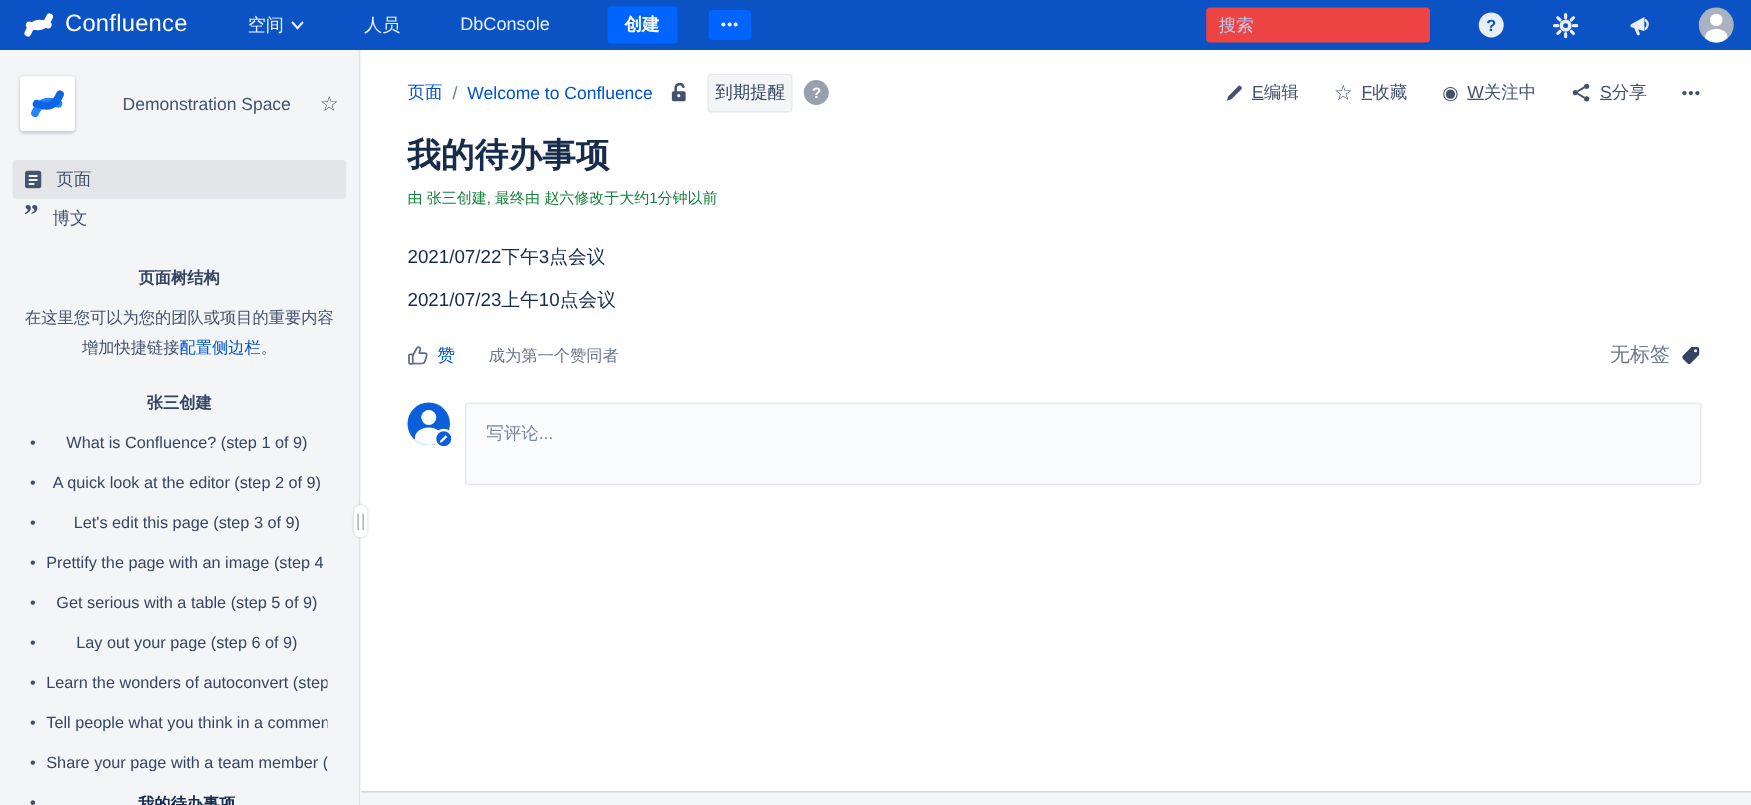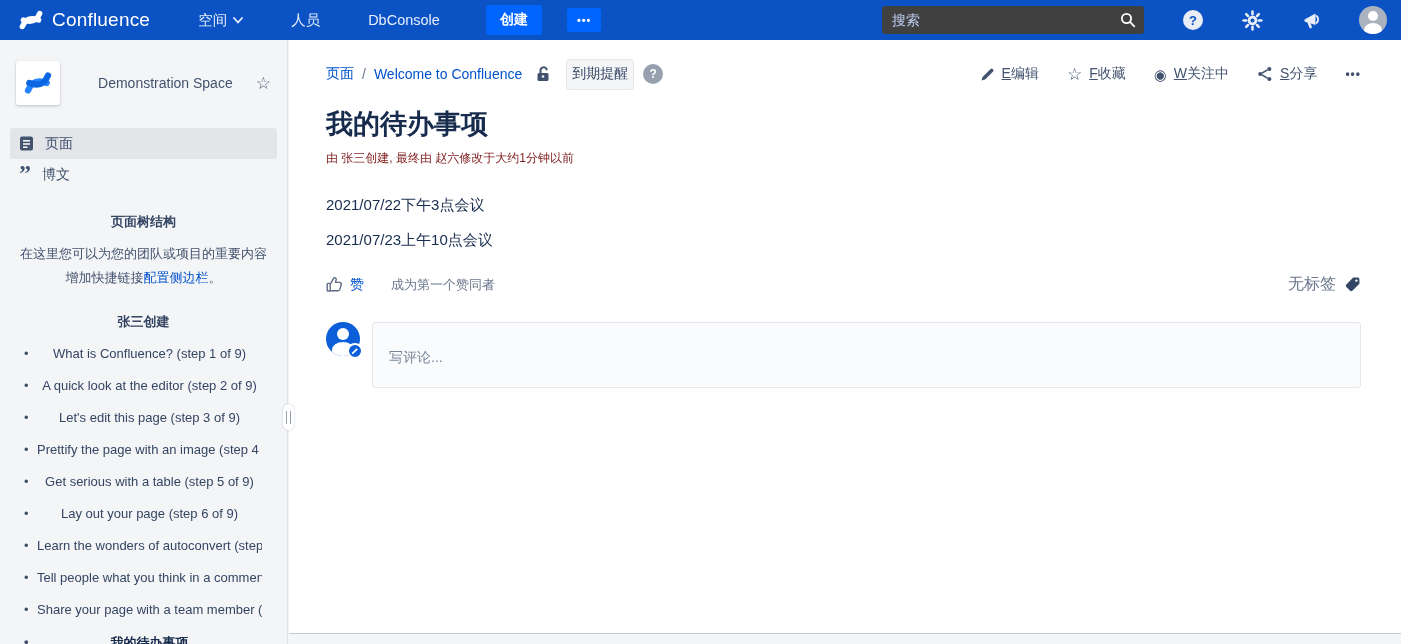--- a/index.html
+++ b/index.html
@@ -34,21 +34,21 @@
     font-size: 14px; font-weight: 700; cursor: pointer;
     font-family: "Liberation Sans", sans-serif;
   }
   .btn-navmore {
     margin-left: 5px; background: #0065FF; color: #fff;
     border: none; border-radius: 3px; padding: 6px 10px;
     font-size: 11px; font-weight: 700; letter-spacing: 1px; cursor: pointer;
   }
   .nav-spacer { flex: 1; }
   .searchbox {
-    width: 262px; height: 28px; background: #404040;
+    width: 179px; height: 28px; background: #ef4444;
     border-radius: 3px; display: flex; align-items: center; padding: 0 8px 0 10px;
   }
   .searchbox input {
     flex: 1; background: transparent; border: none; outline: none;
     color: #fff; font-size: 14px; font-family: "Liberation Sans", sans-serif;
   }
   .searchbox input::placeholder { color: #BCCFF0; opacity: 1; }
   .nav-iconbtn { margin-left: 19px; cursor: pointer; display: flex; align-items: center; }
   .help-circle {
     width: 20px; height: 20px; border-radius: 50%; background: #E9EDF5;
@@ -128,21 +128,21 @@
     background: #97A0AF; color: #fff; font-size: 12px; font-weight: 700;
     display: flex; align-items: center; justify-content: center; cursor: pointer;
   }
   .page-actions { display: flex; align-items: center; gap: 28px; }
   .action { display: flex; align-items: center; gap: 7px; font-size: 14px; color: #42526E; cursor: pointer; }
   .action .key { text-decoration: underline; }
   .action-more { font-size: 12px; font-weight: 700; letter-spacing: 1px; color: #42526E; cursor: pointer; }
   .eye-glyph { font-size: 15px; line-height: 1; color: #42526E; }
 
   .page-title { margin-top: 15px; font-size: 27px; font-weight: 600; color: #172B4D; }
-  .byline { margin-top: 8px; font-size: 12px; color: #7f1d1d; }
+  .byline { margin-top: 8px; font-size: 12px; color: #15803d; }
   .body-text { margin-top: 29px; }
   .body-text p { font-size: 15px; color: #172B4D; margin-bottom: 16px; }
 
   .like-row { margin-top: 24px; display: flex; align-items: center; justify-content: space-between; }
   .like-left { display: flex; align-items: center; }
   .like-link { margin-left: 7px; font-size: 14px; color: #0052CC; text-decoration: none; cursor: pointer; }
   .like-hint { margin-left: 27px; font-size: 13px; color: #6B778C; }
   .labels-right { display: flex; align-items: center; gap: 8px; }
   .labels-text { font-size: 16px; color: #6B778C; }
 
@@ -152,21 +152,21 @@
   .comment-avatar .head { position: absolute; left: 11px; top: 6px; width: 12px; height: 12px; border-radius: 50%; background: #fff; }
   .comment-avatar .bust { position: absolute; left: 6px; top: 20px; width: 22px; height: 16px; border-radius: 50% 50% 0 0; background: #fff; }
   .comment-avatar .badge {
     position: absolute; right: -3px; bottom: -3px; width: 16px; height: 16px;
     border-radius: 50%; background: #0C5FD9; border: 2px solid #fff;
     display: flex; align-items: center; justify-content: center;
   }
   .comment-box {
     flex: 1; height: 66px; background: #FAFBFC;
     border: 1px solid #E4E6EA; border-radius: 3px;
-    padding: 26px 16px; font-size: 14px; color: #7A869A; cursor: text;
+    padding: 15px 16px; font-size: 14px; color: #7A869A; cursor: text;
   }
 </style>
 </head>
 <body>
 
 <div class="page">
 
   <header class="navbar">
     <div class="brand">
       <svg width="26" height="26" viewBox="0 0 24 24">

